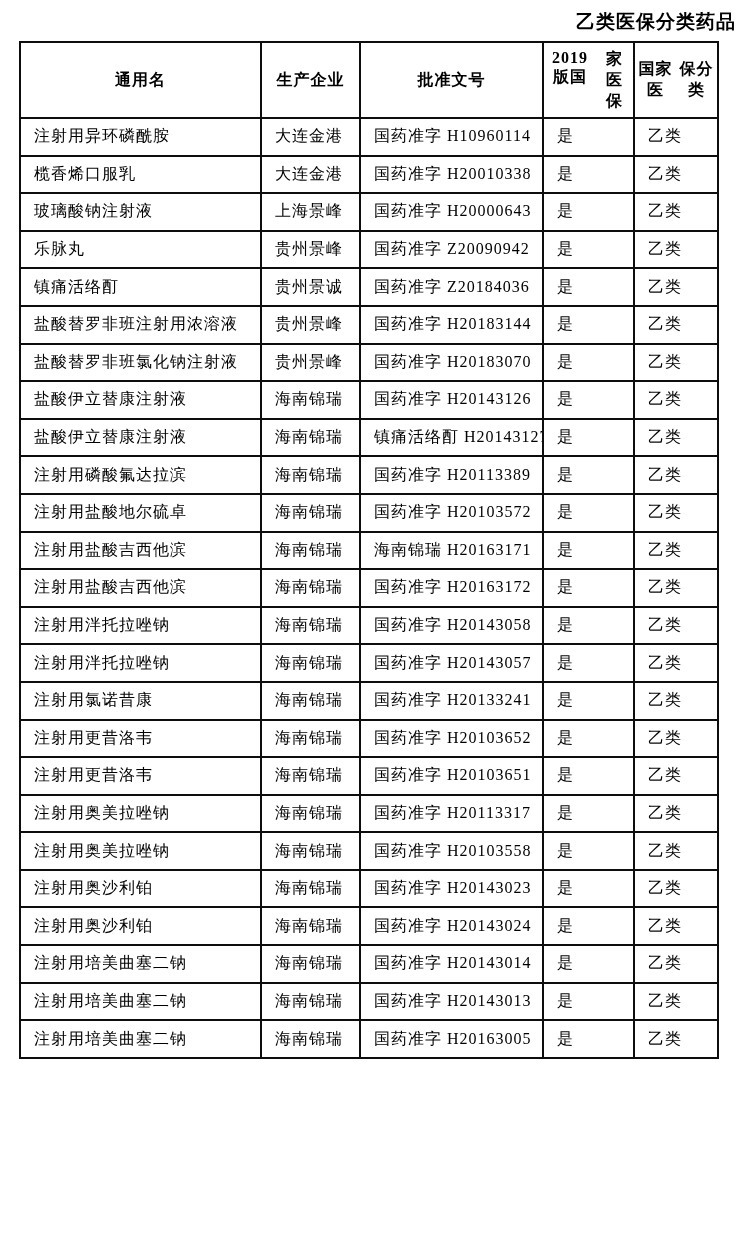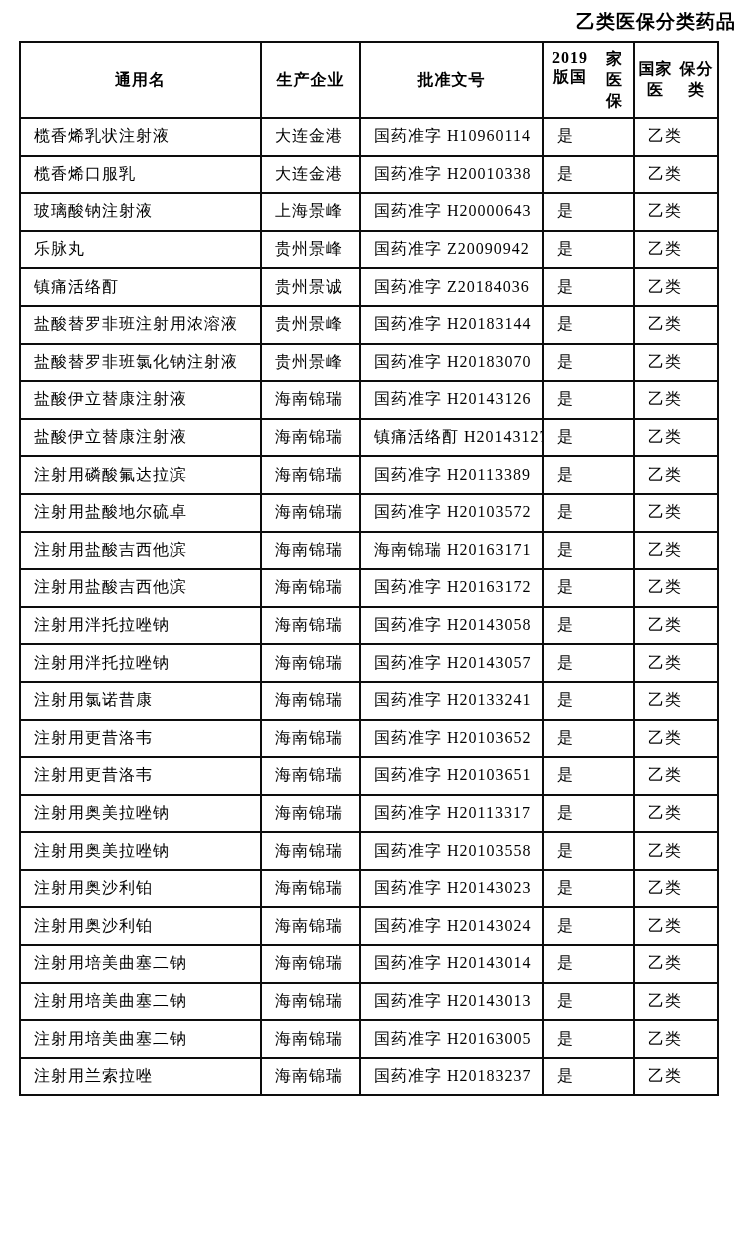--- a/index.html
+++ b/index.html
@@ -103,21 +103,21 @@
           <th>
             <div class="th-lines">
               <div>国家医</div>
               <div>保分类</div>
             </div>
           </th>
         </tr>
     </thead>
     <tbody id="table-body">
         <tr>
-    <td>榄香烯乳状注射液</td>
+    <td>注射用异环磷酰胺</td>
     <td>大连金港</td>
     <td>国药准字 H10960114</td>
     <td>是</td>
     <td>乙类</td>
   </tr>
         <tr>
     <td>榄香烯口服乳</td>
     <td>大连金港</td>
     <td>国药准字 H20010338</td>
     <td>是</td>
@@ -274,25 +274,18 @@
     <td>注射用培美曲塞二钠</td>
     <td>海南锦瑞</td>
     <td>国药准字 H20143013</td>
     <td>是</td>
     <td>乙类</td>
   </tr>
         <tr>
     <td>注射用培美曲塞二钠</td>
     <td>海南锦瑞</td>
     <td>国药准字 H20163005</td>
-    <td>是</td>
-    <td>乙类</td>
-  </tr>
-        <tr>
-    <td>注射用兰索拉唑</td>
-    <td>海南锦瑞</td>
-    <td>国药准字 H20183237</td>
     <td>是</td>
     <td>乙类</td>
   </tr>
       </tbody>
   </table>
 </div>
 
 </body></html>

